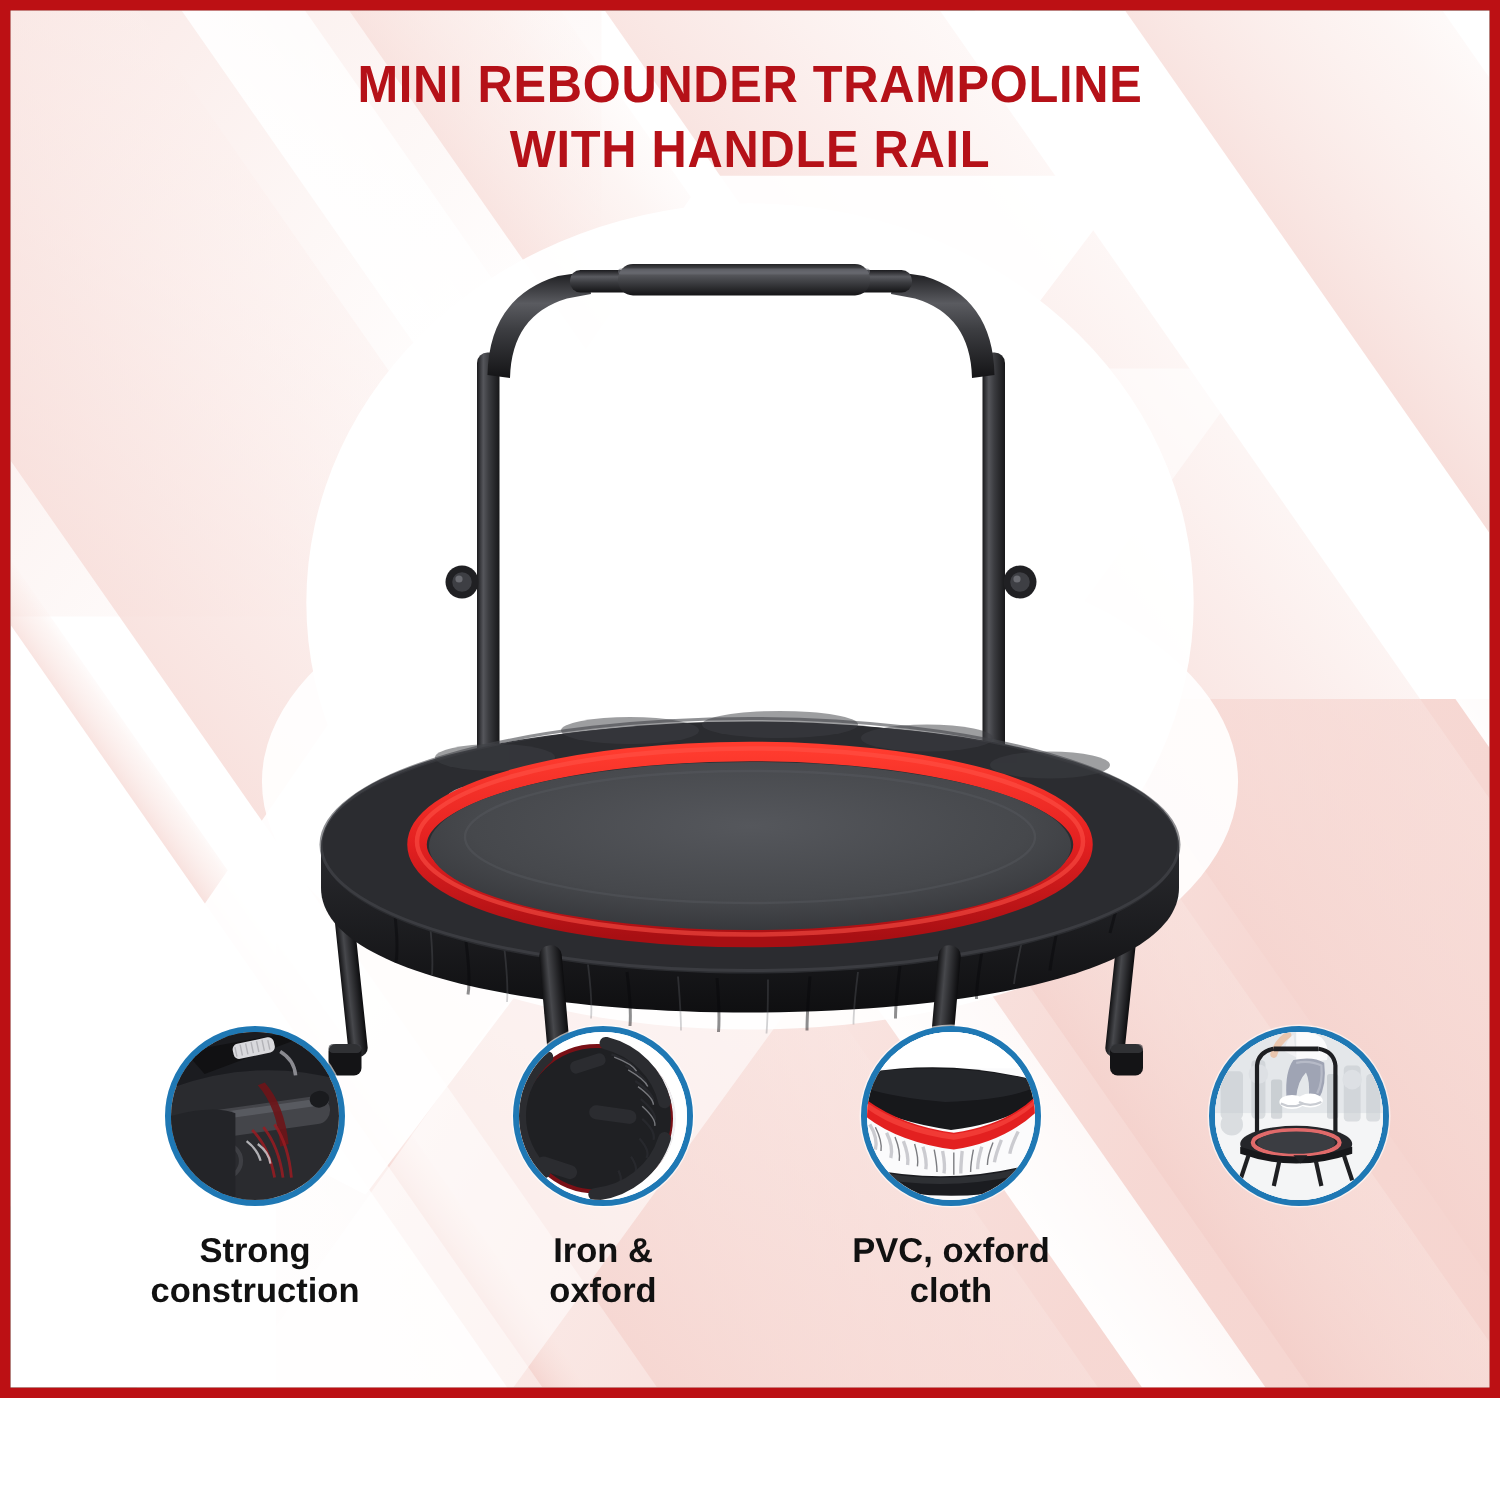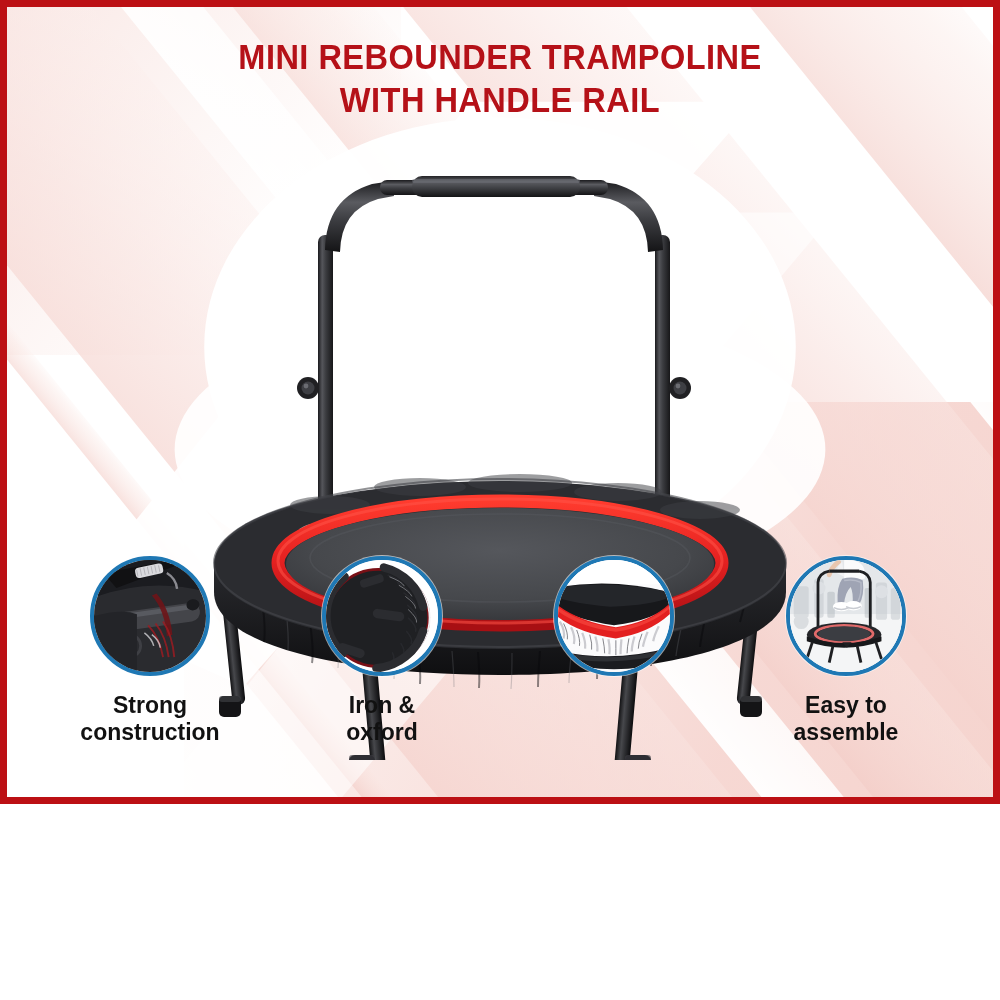--- a/index.html
+++ b/index.html
@@ -1,19 +1,19 @@
 <!DOCTYPE html>
 <html><head>
 <meta charset="utf-8">
 <title>Mini Rebounder Trampoline</title>
 <style>
   html,body{margin:0;padding:0;background:#ffffff;}
   *{box-sizing:border-box;}
   .stage{
-    position:relative;width:1000px;height:804px;overflow:hidden;
+    position:relative;width:1000px;height:932px;overflow:hidden;
     background:#5eead4;
     font-family:"Liberation Sans", sans-serif;
   }
   
   .frame-border{
     position:absolute;inset:0;border:7px solid #BC1014;z-index:60;pointer-events:none;
   }
   
   .bg{position:absolute;inset:7px;overflow:hidden;background:#ffffff;}
   
@@ -30,22 +30,22 @@
     position:absolute;left:0;right:0;top:36px;z-index:20;text-align:center;
     color:#B51118;font-weight:bold;font-size:35px;letter-spacing:.5px;
     line-height:1.22;font-family:"Liberation Sans", sans-serif;
     font-stretch:condensed;transform:scaleX(.93);
   }
   .title .l2{display:block;}
   
   .hero{position:absolute;left:0;top:140px;width:1000px;height:620px;z-index:15;}
   
   .features{
-    position:absolute;left:34px;right:18px;bottom:28px;height:220px;z-index:25;
-    display:flex;justify-content:flex-start;align-items:flex-start;
+    position:absolute;left:24px;right:18px;bottom:28px;height:220px;z-index:25;
+    display:flex;justify-content:flex-end;align-items:flex-start;
   }
   .feature{width:232px;display:flex;flex-direction:column;align-items:center;}
   .feature-circle{
     width:120px;height:120px;border-radius:50%;
     border:4px solid #1F78B4;overflow:hidden;position:relative;background:#ffffff;
     box-shadow:0 0 0 1px rgba(255,255,255,.6);
   }
   .feature-circle svg{display:block;width:100%;height:100%;}
   .feature-label{
     margin-top:16px;text-align:center;color:#111111;font-weight:bold;
@@ -383,20 +383,24 @@
             <path d="M48 84 q2 10 2 16"></path>
             <path d="M62 86 q0 10 0 16"></path>
             <path d="M76 84 q-2 10 -2 16"></path>
             <path d="M90 79 q-4 10 -4 16"></path>
           </g>
 
           <path d="M-6 96 Q60 112 126 92 L126 108 Q60 126 -6 108 Z" fill="#1B1C20"></path>
           <path d="M-6 97 Q60 113 126 93 L126 98 Q60 117 -6 102 Z" fill="#3C3D42" opacity=".6"></path>
         </svg>
       </div>
+      <div class="feature-label">
+        <span>PVC, oxford</span><br>
+        <span>cloth</span>
+      </div>
     </div>
 
     <div class="feature">
       <div class="feature-circle">
         <svg viewBox="0 0 120 120">
           <rect width="120" height="120" fill="#EDEFF1"></rect>
           <rect y="0" width="120" height="58" fill="#E4E7EA"></rect>
           <rect y="58" width="120" height="62" fill="#F4F5F6"></rect>
 
           <g opacity=".5" fill="#BFC5CA">
@@ -435,22 +439,18 @@
           <ellipse cx="58" cy="79" rx="28" ry="8" fill="#3B3D42"></ellipse>
           <path d="M18 82 q40 14 80 0 l0 5 q-40 14 -80 0 Z" fill="#17181B"></path>
 
           <path d="M24 88 L18 106" stroke="#1E1F22" stroke-width="3" fill="none"></path>
           <path d="M92 88 L98 106" stroke="#1E1F22" stroke-width="3" fill="none"></path>
           <path d="M46 92 L42 110" stroke="#1E1F22" stroke-width="3" fill="none"></path>
           <path d="M72 92 L76 110" stroke="#1E1F22" stroke-width="3" fill="none"></path>
           <path d="M56 88 l5 6 l5 -6 Z" fill="#1E1F22"></path>
         </svg>
       </div>
-      <div class="feature-label">
-        <span>Easy to</span><br>
-        <span>assemble</span>
-      </div>
     </div>
 
   </div>
 
   <div class="frame-border"></div>
 </div>
 
 </body></html>

